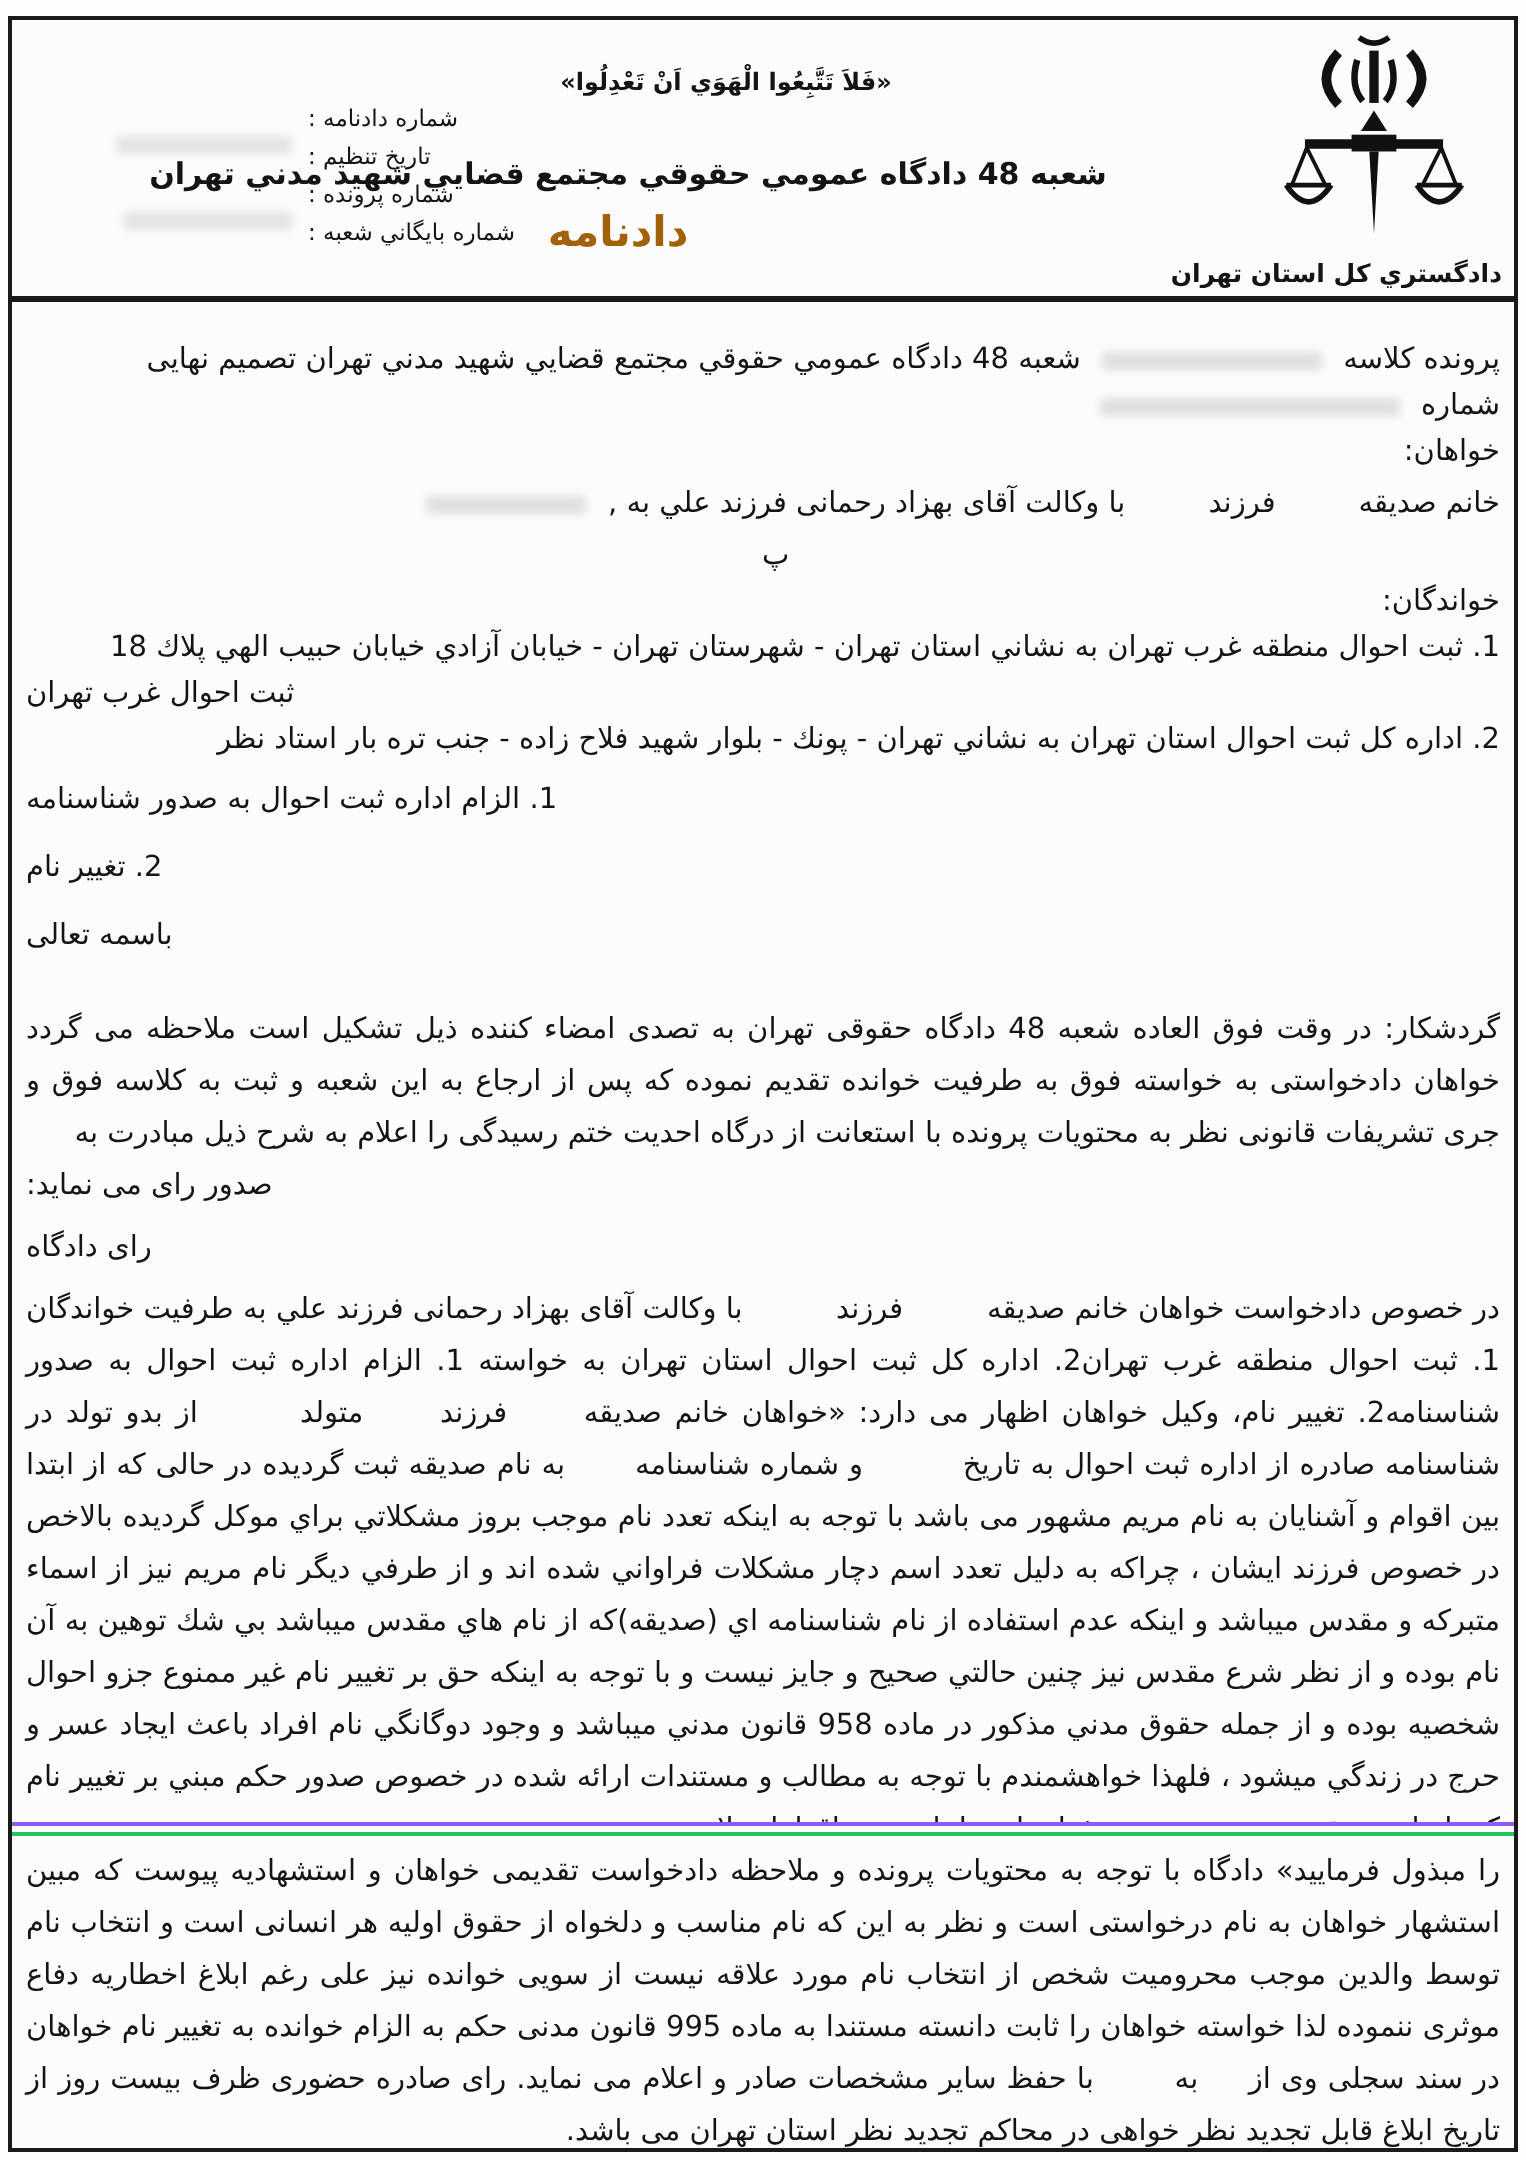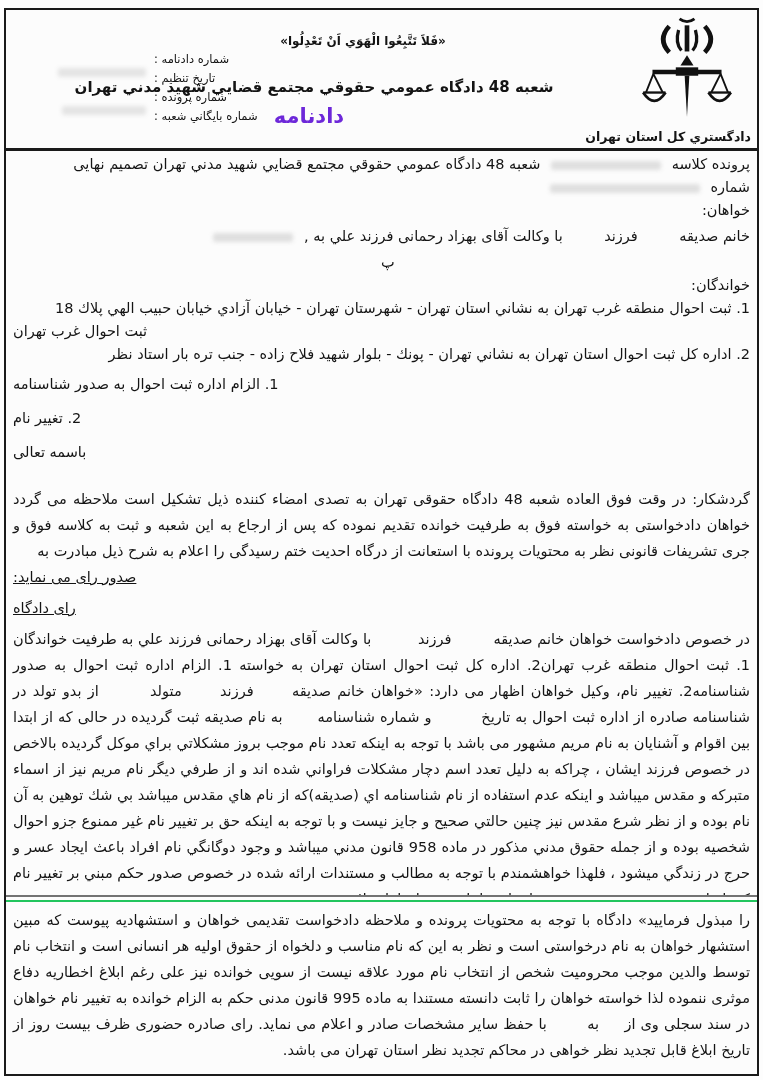--- a/index.html
+++ b/index.html
@@ -13,39 +13,39 @@
   }
   
   .header{position:relative;height:138px;border-bottom:3px solid #1a1a1a;flex:0 0 auto;}
   .quote{position:absolute;top:24px;left:137px;width:440px;text-align:center;
          font-size:12px;font-weight:bold;letter-spacing:.5px;}
   .hfields{position:absolute;top:40px;left:148px;width:142px;direction:rtl;text-align:left;}
   .hfields div{font-size:11.5px;font-weight:normal;line-height:19px;white-space:nowrap;}
   .courtline{position:absolute;top:68px;left:30px;right:165px;text-align:center;
              font-size:15px;font-weight:bold;direction:rtl;white-space:nowrap;}
   .doctitle{position:absolute;top:94px;left:30px;right:175px;text-align:center;
-            font-size:21px;font-weight:bold;color:#6d28d9;}
+            font-size:21px;font-weight:bold;color:#a16207;}
   .emblem{position:absolute;top:6px;right:16px;width:108px;height:112px;}
   .emblem svg{width:100%;height:100%;}
   .emblem-caption{position:absolute;top:119px;right:6px;width:130px;text-align:center;
                   font-size:12.5px;font-weight:bold;direction:rtl;white-space:nowrap;}
   
-  .box1{flex:0 0 auto;height:741px;border-bottom:2px solid #737373;
-        padding:3px 7px 0 7px;overflow:hidden;}
+  .box1{flex:0 0 auto;height:741px;border-bottom:2px solid #8b5cf6;
+        padding:19px 7px 0 7px;overflow:hidden;}
   .box2{flex:1 1 auto;border-top:2px solid #22c55e;margin-top:3px;
         padding:5px 7px 0 7px;overflow:hidden;}
   .line{direction:rtl;text-align:right;font-size:14.5px;line-height:20px;margin:0 0 3px 0;}
   .flushleft{direction:rtl;text-align:left;}
   .ltrline{direction:ltr;text-align:left;unicode-bidi:plaintext;}
   .indent-pe{direction:rtl;text-align:left;padding-left:368px;}
   .para{direction:rtl;text-align:justify;text-justify:inter-word;
         font-size:14.5px;line-height:26px;margin:0;}
   .mt6{margin-top:6px;} .mt10{margin-top:10px;} .mt14{margin-top:14px;}
   .mt24{margin-top:24px;}
-  .mb8{margin-bottom:8px;text-decoration:underline;} .mb12{margin-bottom:0;}
+  .mb8{margin-bottom:8px;} .mb12{margin-bottom:0;}
   .nowrap{white-space:nowrap;overflow:hidden;}
   
   .redact{display:inline-block;height:9px;background:#c7c7c7;border-radius:2px;
           filter:blur(2px);opacity:.55;vertical-align:middle;margin:0 6px;} .rw80{width:80px;} .rw110{width:110px;}
   .rw150{width:150px;}
   .redact-abs{position:absolute;height:9px;background:#cccccc;border-radius:2px;
               filter:blur(2px);opacity:.5;}
 </style>
 </head>
 <body>

